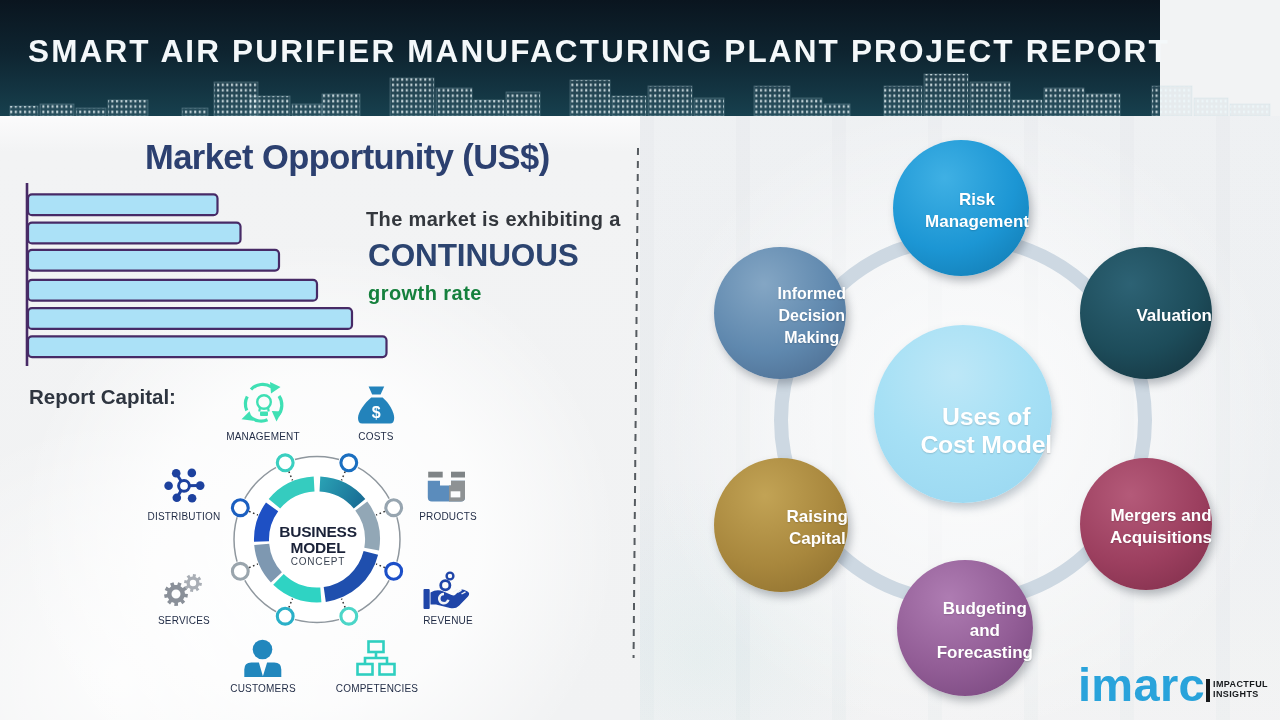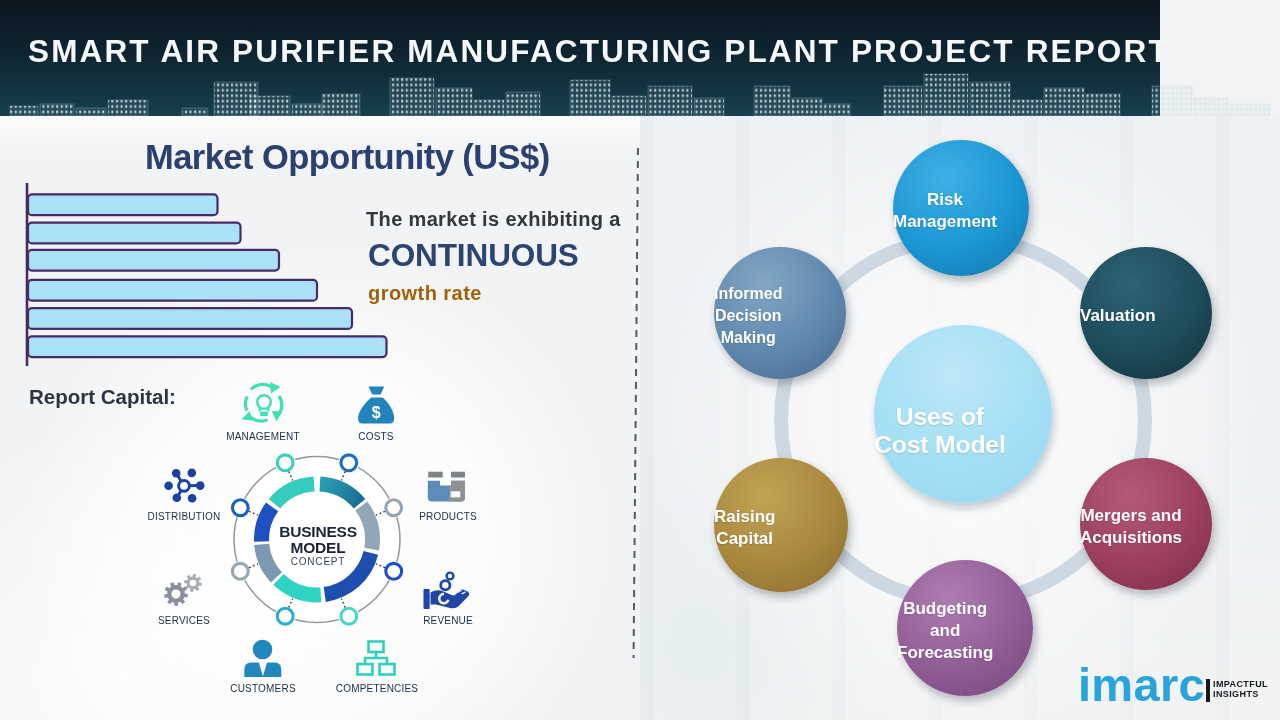--- a/index.html
+++ b/index.html
@@ -29,32 +29,32 @@
     background-size:100% 100%,100% 100%,96px 100%,100% 100%;}
 
   
   #sep{left:637px;top:148px;width:2px;height:510px;transform:rotate(0.5deg);transform-origin:top center;
     background:repeating-linear-gradient(180deg,#565b60 0 7px,transparent 7px 13px);}
 
   
   #mo-title{left:118px;top:138px;font-size:34.5px;font-weight:bold;color:#2c4070;letter-spacing:-0.55px;margin-left:27px;}
   #mkt1{left:366px;top:207.5px;font-size:20px;font-weight:bold;color:#33373d;letter-spacing:0.35px;}
   #cont{left:368px;top:236.5px;font-size:31.5px;font-weight:bold;color:#2c4470;letter-spacing:-0.1px;}
-  #mkt2{left:368px;top:281.5px;font-size:20px;font-weight:bold;color:#a16207;letter-spacing:0.45px;text-align:right;}
+  #mkt2{left:368px;top:281.5px;font-size:20px;font-weight:bold;color:#15803d;letter-spacing:0.45px;text-align:right;}
   #repcov{left:29px;top:385px;font-size:20.5px;font-weight:bold;color:#2e3540;letter-spacing:0px;}
 
   
   .bml{position:absolute;font-size:10px;letter-spacing:0.2px;color:#1f2a44;
        text-align:center;transform:translateX(-50%);white-space:nowrap;}
 
   
   .bigring{left:774px;top:231px;width:378px;height:378px;border-radius:50%;
     border:14px solid #cdd8e2;box-sizing:border-box;}
   .circ{position:absolute;border-radius:50%;display:flex;align-items:center;
-    justify-content:flex-start;text-align:center;color:#fff;font-weight:bold;
+    justify-content:flex-end;text-align:center;color:#fff;font-weight:bold;
     box-shadow:3px 5px 8px rgba(60,70,80,0.35);}
   .circ span{text-shadow:0 1px 1.5px rgba(0,0,0,0.15);transform:translateY(2.5px);}
   #c-center span{transform:translateY(5px);margin-top:23px;}
   #c-center{left:874px;top:325px;width:178px;height:178px;
     background:radial-gradient(circle at 45% 28%, #bde7f7 0%, #a6e0f5 48%, #98d6f0 100%);
     font-size:24.8px;line-height:27.6px;letter-spacing:-0.2px;box-shadow:2px 5px 9px rgba(90,110,125,0.35);}
   #c-risk{left:893px;top:140px;width:136px;height:136px;font-size:17px;line-height:22px;
     background:radial-gradient(circle at 38% 28%, #3fb0e4 0%, #1c96d4 55%, #1076ab 100%);}
   #c-val{left:1080px;top:247px;width:132px;height:132px;font-size:17px;line-height:22px;
     background:radial-gradient(circle at 38% 28%, #2d6274 0%, #1d4c5a 55%, #132f39 100%);}

